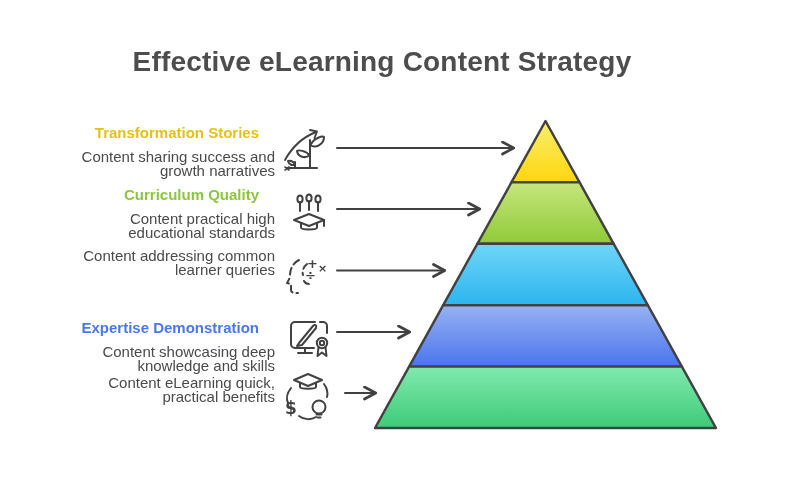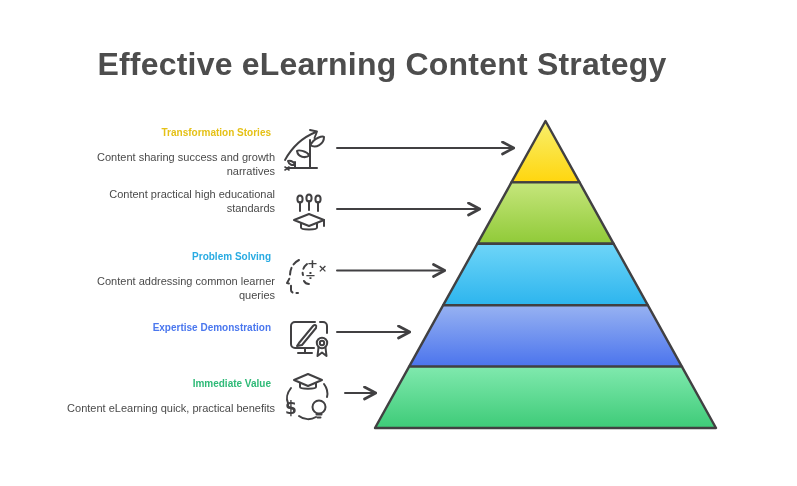--- a/index.html
+++ b/index.html
@@ -7,35 +7,35 @@
     width:797px;height:486px;
     background:#ffffff;
     font-family:"Liberation Sans", sans-serif;
     position:relative;
     overflow:hidden;
   }
   .stage{position:absolute;inset:0;width:797px;height:486px;}
   .title{
     position:absolute;top:46px;left:0;width:764px;
     text-align:center;
-    font-size:32px;font-weight:bold;
+    font-size:28px;font-weight:bold;
     letter-spacing:0.2px;
     color:#4d4d4d;
   }
   .level-text{
     position:absolute;left:60px;width:215px;
     text-align:right;
   }
   .level-heading{
-    font-size:10px;font-weight:bold;
+    font-size:15px;font-weight:bold;
     line-height:15px;
-    margin:0 4px 10px 0;
+    margin:0 16px 10px 0;
   }
   .level-desc{
-    font-size:11px;line-height:14px;
+    font-size:15px;line-height:14px;
     color:#4a4a4a;
     margin:0;
   }
   .row1{top:125px;}
   .row2{top:187px;}
   .row3{top:249px;}
   .row4{top:320px;}
   .row5{top:376px;}
   svg{display:block;}
   .diagram-svg{position:absolute;top:0;left:0;}
@@ -45,31 +45,31 @@
 
 <div class="stage">
 
   <div class="title">Effective eLearning Content Strategy</div>
 
   <div class="level-text row1">
     <div class="level-heading" style="color: rgb(229, 193, 23);">Transformation Stories</div>
     <p class="level-desc">Content sharing success and growth narratives</p>
   </div>
   <div class="level-text row2">
+    <div class="level-heading" style="color: rgb(140, 198, 63);">Curriculum Quality</div>
     <p class="level-desc">Content practical high educational standards</p>
   </div>
   <div class="level-text row3">
-    <div class="level-heading" style="color: rgb(41, 171, 226);">Problem Solving</div>
     <p class="level-desc">Content addressing common learner queries</p>
   </div>
   <div class="level-text row4">
     <div class="level-heading" style="color: rgb(74, 119, 238);">Expertise Demonstration</div>
+    <p class="level-desc">Content showcasing deep knowledge and skills</p>
   </div>
   <div class="level-text row5">
-    <div class="level-heading" style="color: rgb(46, 186, 119);">Immediate Value</div>
     <p class="level-desc">Content eLearning quick, practical benefits</p>
   </div>
 
   <svg class="diagram-svg" width="797" height="486" viewBox="0 0 797 486">
     <defs>
       <linearGradient id="g1" x1="0" y1="0" x2="0" y2="1">
         <stop offset="0" stop-color="#f8ef6d"></stop>
         <stop offset="1" stop-color="#ffd60e"></stop>
       </linearGradient>
       <linearGradient id="g2" x1="0" y1="0" x2="0" y2="1">

